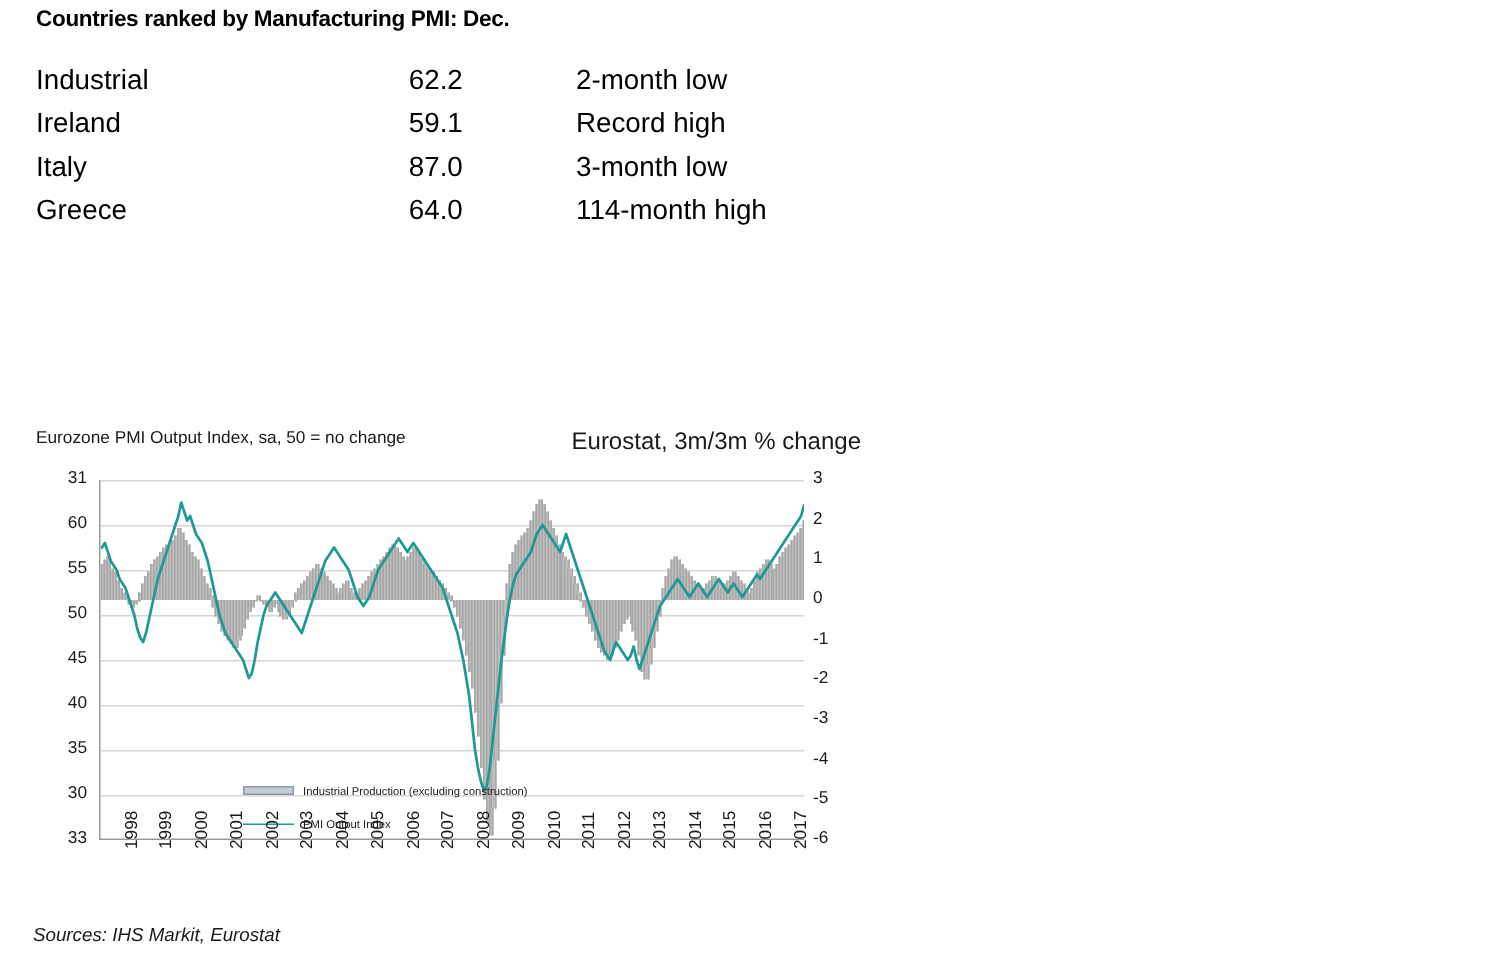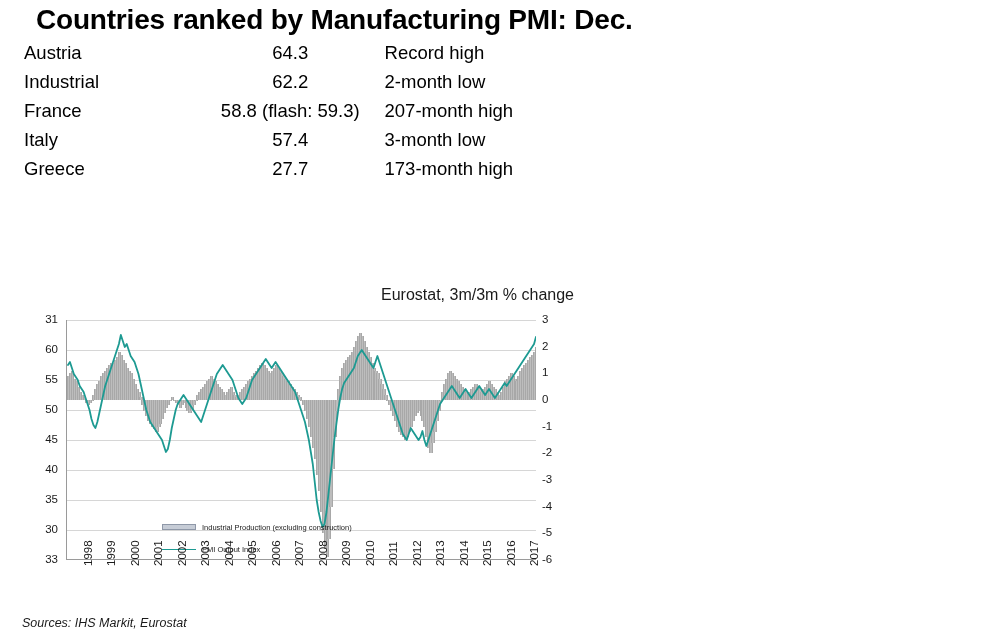--- a/index.html
+++ b/index.html
@@ -18,23 +18,23 @@
   .page {
     position: absolute;
     left: 0; top: 0;
     width: 1008px;
     height: 643px;
   }
 
   
   .rank-title {
     position: absolute;
-    left: 36px;
+    left: 24px;
     top: 4px;
-    font-size: 28px;
+    font-size: 15px;
     font-weight: bold;
     letter-spacing: -0.2px;
     white-space: nowrap;
   }
   .rank-table {
     position: absolute;
     left: 18px;
     top: 38px;
     width: 545px;
     border-collapse: collapse;
@@ -170,48 +170,44 @@
 </head>
 <body>
 
 <div class="page">
 
   <div class="rank-title">Countries ranked by Manufacturing PMI: Dec.</div>
 
   <table class="rank-table">
     <tbody id="rank-body">
         <tr>
-          <td class="col-country">Austria</td>
-          <td class="col-value">64.3</td>
-          <td class="col-note">Record high</td>
-        </tr>
-        <tr>
           <td class="col-country">Industrial</td>
           <td class="col-value">62.2</td>
           <td class="col-note">2-month low</td>
         </tr>
         <tr>
-          <td class="col-country">France</td>
-          <td class="col-value">58.8 (flash: 59.3)</td>
-          <td class="col-note">207-month high</td>
+          <td class="col-country">Ireland</td>
+          <td class="col-value">59.1</td>
+          <td class="col-note">Record high</td>
         </tr>
         <tr>
           <td class="col-country">Italy</td>
-          <td class="col-value">57.4</td>
+          <td class="col-value">87.0</td>
           <td class="col-note">3-month low</td>
         </tr>
         <tr>
           <td class="col-country">Greece</td>
-          <td class="col-value">27.7</td>
-          <td class="col-note">173-month high</td>
+          <td class="col-value">64.0</td>
+          <td class="col-note">114-month high</td>
         </tr>
       </tbody>
   </table>
 
   <div class="chart-block">
+    <div class="chart-head-left">Eurozone PMI Output Index, sa, 50 = no change</div>
     <div class="chart-head-right">Eurostat, 3m/3m % change</div>
 
     <div class="plot-wrap">
       <div id="left-ticks">
           <div class="axis-left-label" style="top: 6px;">31</div>
           <div class="axis-left-label" style="top: 36px;">60</div>
           <div class="axis-left-label" style="top: 66px;">55</div>
           <div class="axis-left-label" style="top: 96px;">50</div>
           <div class="axis-left-label" style="top: 126px;">45</div>
           <div class="axis-left-label" style="top: 156px;">40</div>

